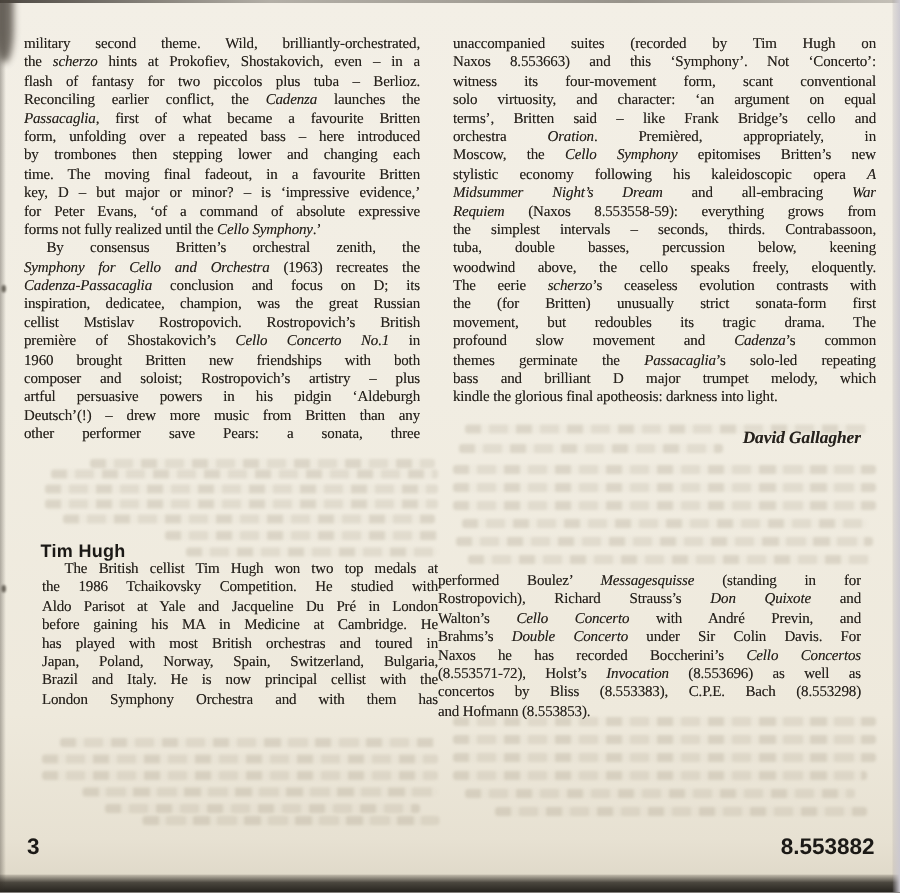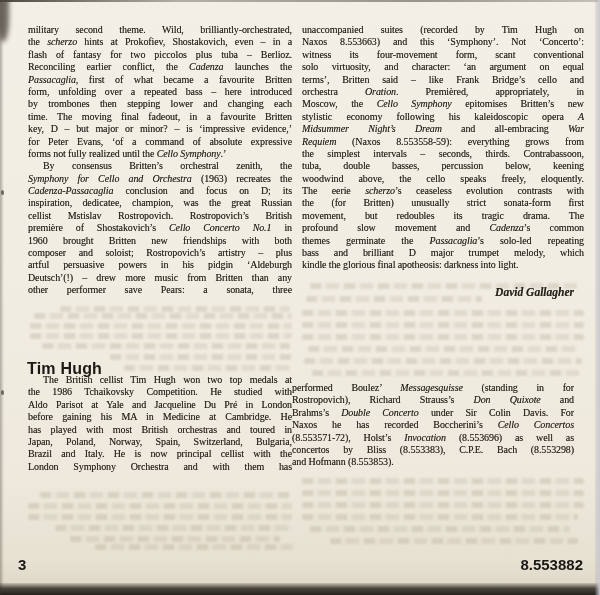--- a/index.html
+++ b/index.html
@@ -8,41 +8,41 @@
   }
   html,body{margin:0;padding:0;background:#777;}
   .page{
     position:relative;width:600px;height:595px;overflow:hidden;
     background:linear-gradient(to bottom,#f3efe6 0%,#f1ede2 45%,#eee9dc 80%,#e7e1d2 94%,#ddd6c6 100%);
     font-family:"Liberation Serif","DejaVu Serif",serif;
     color:var(--ink);
   }
   
   .block{position:absolute;}
-  .left-top   {left:28px; top:24px;  width:264px;}
+  .left-top   {left:16px; top:24px;  width:264px;}
   .right-top  {left:302px;top:24px;  width:282px;}
   .left-bottom{left:28px; top:374px; width:264px;}
   .right-bottom{left:292px;top:382px;width:282px;}
   .para{margin:0;}
   .line{
     height:12.4px;line-height:12.4px;font-size:10px;letter-spacing:-0.1px;
     text-align:justify;text-align-last:justify;overflow:hidden;white-space:normal;
     text-shadow:0 0 .4px rgba(45,38,30,.55);
   }
   .line.endline{text-align-last:left;}
   .line.indent{text-indent:15px;}
   .line i{}
   .byline{
     position:absolute;top:286px;left:302px;width:272px;text-align:right;
     font-size:11.5px;font-weight:bold;font-style:italic;
     text-shadow:0 0 .4px rgba(45,38,30,.5);
   }
   .heading{
     position:absolute;left:27px;top:360px;margin:0;
-    font-family:"Liberation Sans",sans-serif;font-size:16px;font-weight:bold;
+    font-family:"Liberation Sans",sans-serif;font-size:12px;font-weight:bold;
     letter-spacing:.2px;color:#1b1916;
   }
   .footer-page,.footer-catalog{
     position:absolute;top:556px;
     font-family:"Liberation Sans",sans-serif;font-size:15px;font-weight:bold;color:#1b1916;
   }
   .footer-page{left:18px;}
   .footer-catalog{right:17px;text-align:center;}
   
   .ghost-layer{position:absolute;inset:0;pointer-events:none;}
@@ -170,20 +170,21 @@
         <div class="line">has played with most British orchestras and toured in</div>
         <div class="line">Japan, Poland, Norway, Spain, Switzerland, Bulgaria,</div>
         <div class="line">Brazil and Italy. He is now principal cellist with the</div>
         <div class="line">London Symphony Orchestra and with them has</div>
       </div>
     </div>
   <div class="block right-bottom">
       <div class="para">
         <div class="line">performed Boulez’ <i>Messagesquisse</i> (standing in for</div>
         <div class="line">Rostropovich), Richard Strauss’s <i>Don Quixote</i> and</div>
+        <div class="line">Walton’s <i>Cello Concerto</i> with André Previn, and</div>
         <div class="line">Brahms’s <i>Double Concerto</i> under Sir Colin Davis. For</div>
         <div class="line">Naxos he has recorded Boccherini’s <i>Cello Concertos</i></div>
         <div class="line">(8.553571-72), Holst’s <i>Invocation</i> (8.553696) as well as</div>
         <div class="line">concertos by Bliss (8.553383), C.P.E. Bach (8.553298)</div>
         <div class="line endline">and Hofmann (8.553853).</div>
       </div>
     </div>
 
   <div class="footer-page">3</div>
   <div class="footer-catalog">8.553882</div>

